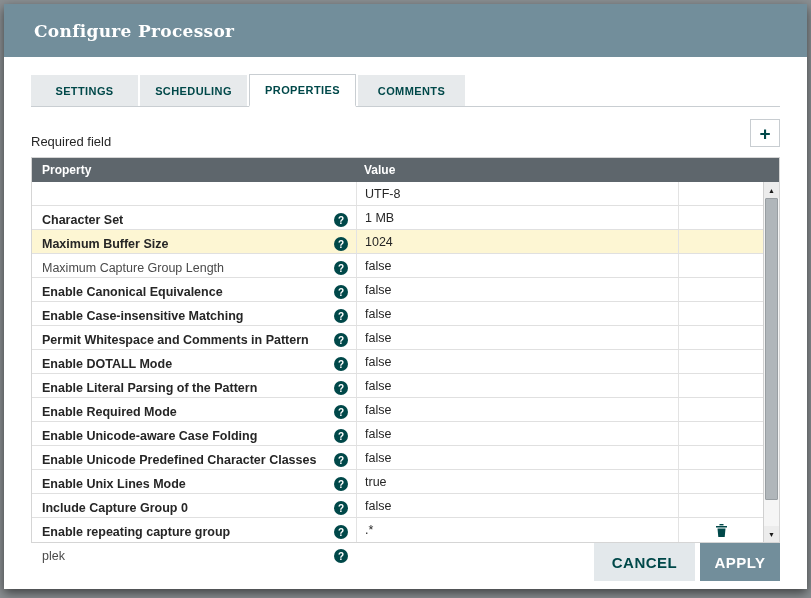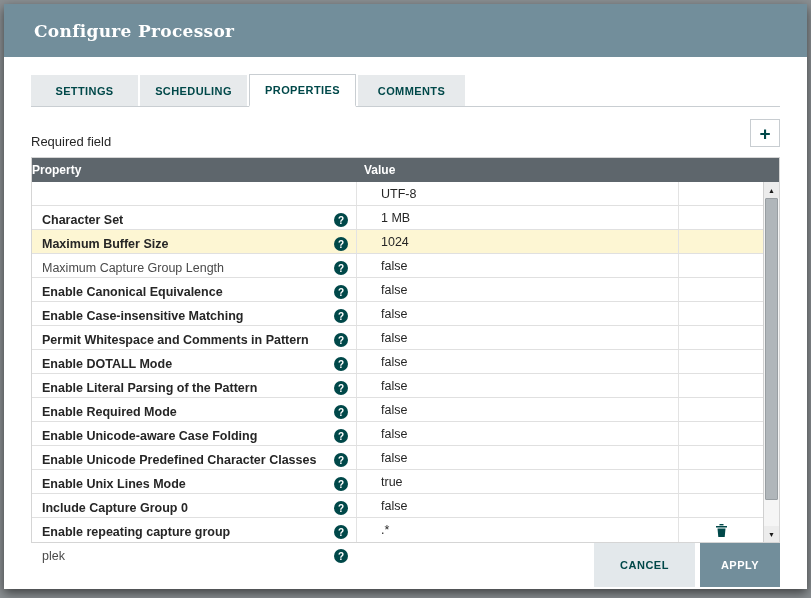--- a/index.html
+++ b/index.html
@@ -103,21 +103,21 @@
   }
   .thead {
     display: flex;
     height: 24px;
     background: var(--table-header);
     color: #fff;
     font-size: 12px;
     font-weight: bold;
     align-items: center;
   }
-  .th.property { width: 324px; }
+  .th.property { width: 324px; padding-left: 10px; }
   .th.value { flex: 1; padding-left: 8px; }
   .rows-wrap { display: flex; }
   .tbody { flex: 1 1 auto; }
   .tr {
     display: flex;
     height: 24px;
     border-bottom: 1px solid #e0e0e0;
     background: #fff;
     align-items: stretch;
     font-size: 12.5px;
@@ -143,21 +143,21 @@
     font-weight: bold;
     display: flex;
     align-items: center;
     justify-content: center;
     flex: 0 0 auto;
     cursor: pointer;
   }
   .td.val {
     flex: 1;
     border-left: 1px solid #e3e3e3;
-    padding-left: 24px;
+    padding-left: 8px;
   }
   .td.extra {
     width: 85px;
     border-left: 1px solid #e3e3e3;
     justify-content: center;
   }
   .trash { cursor: pointer; display: flex; align-items: center; }
   
   .scrollbar {
     width: 16px;
@@ -191,24 +191,24 @@
   
   .dialog-footer {
     flex: 0 0 auto;
     display: flex;
     justify-content: flex-end;
     gap: 5px;
     padding: 0 27px 10px 0;
     align-items: flex-end;
   }
   .btn {
-    height: 44px;
+    height: 38px;
     border: none;
     cursor: pointer;
-    font-size: 11px;
+    font-size: 15px;
     font-weight: bold;
     letter-spacing: 0.5px;
     font-family: "Liberation Sans", sans-serif;
   }
   .btn.cancel { width: 101px; background: var(--cancel-button); color: var(--accent); }
   .btn.apply { width: 80px; background: var(--apply-button); color: #fff; }
 </style>
 </head>
 <body>
 

